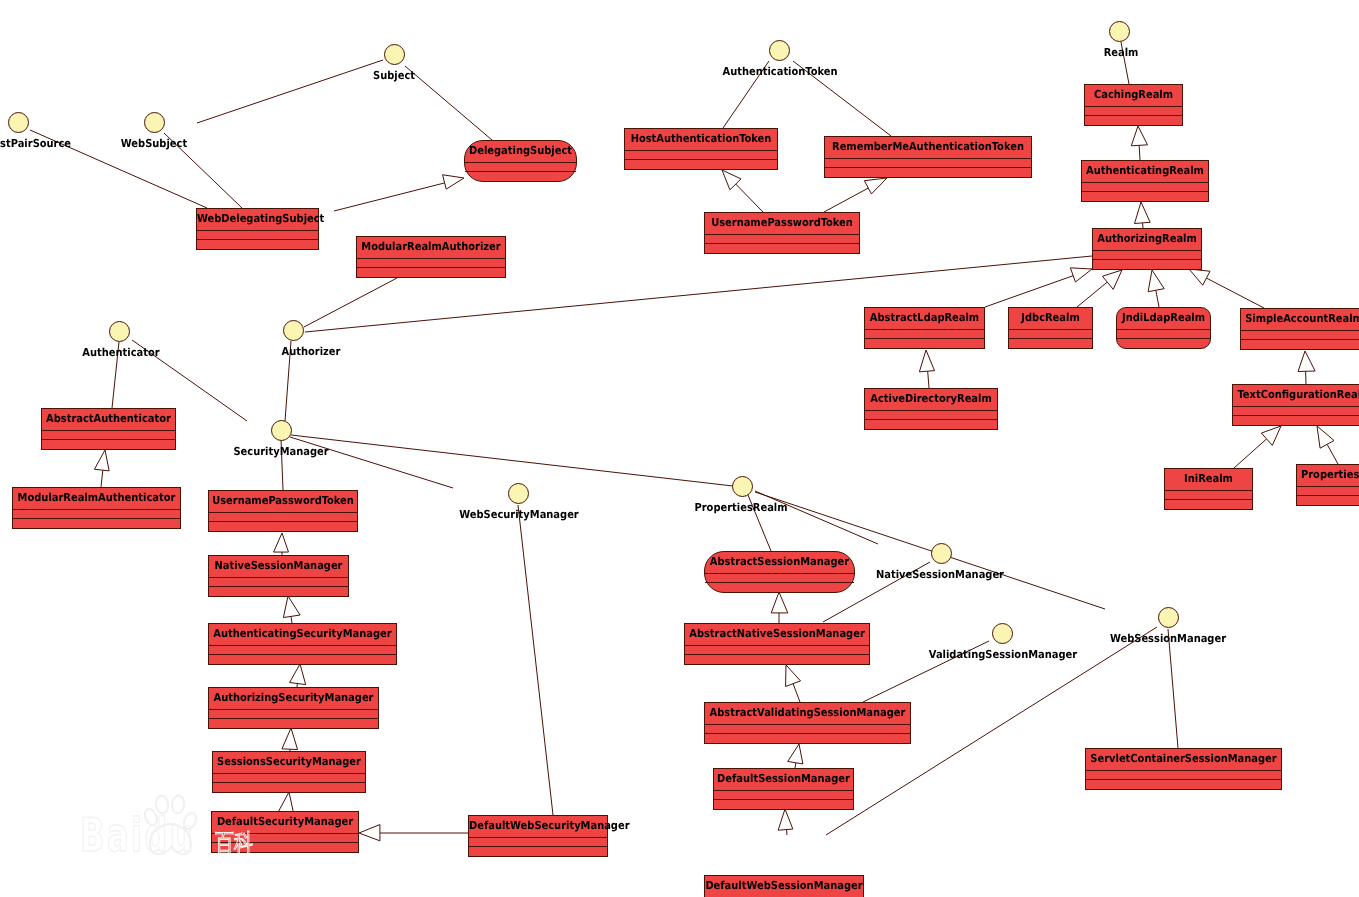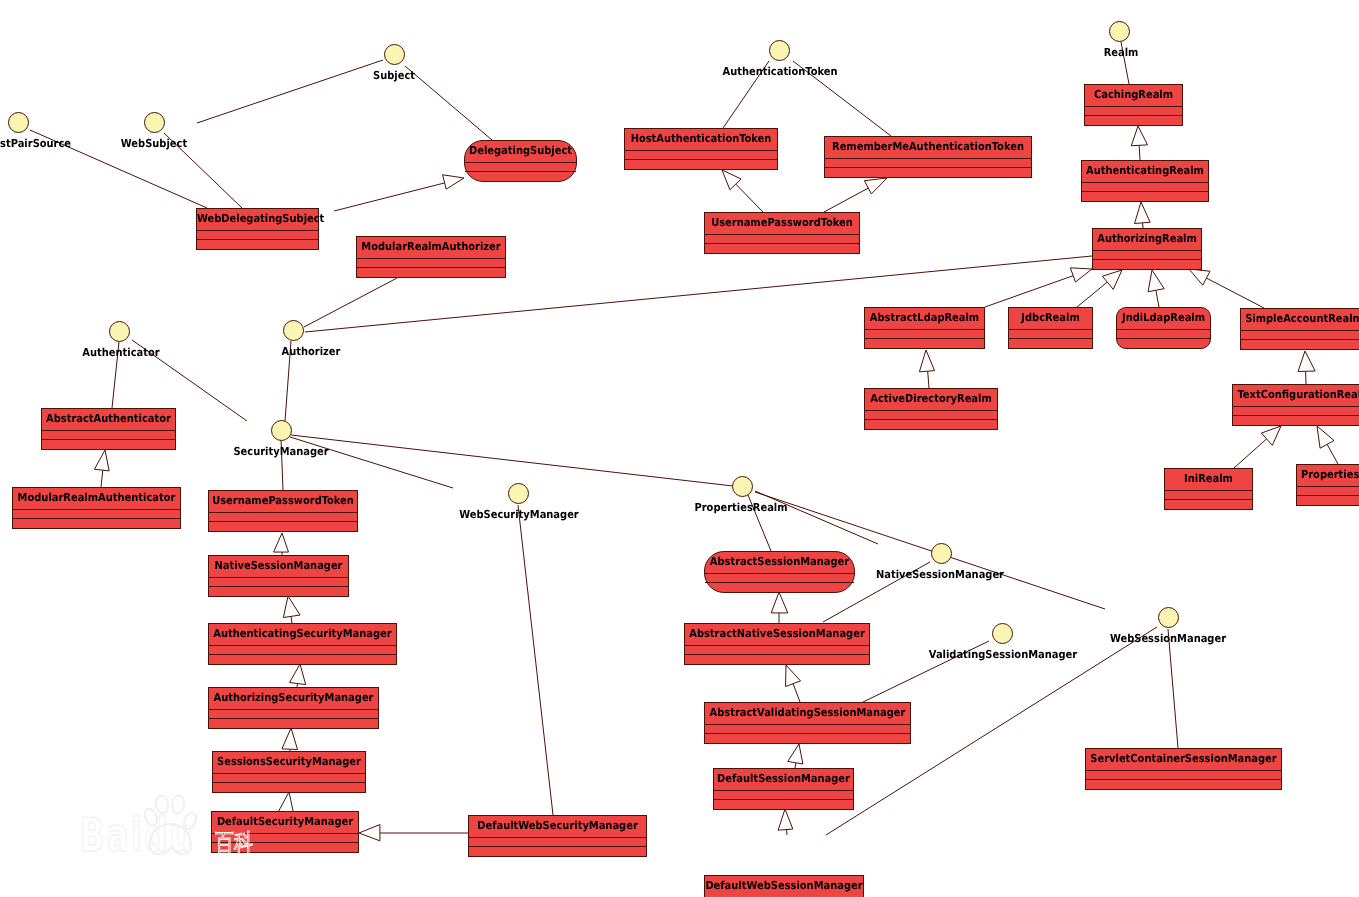--- a/index.html
+++ b/index.html
@@ -313,21 +313,21 @@
       <div class="umlbox" style="left: 212px; top: 751px; width: 154px;">
         <div class="title">SessionsSecurityManager</div>
         <div class="c1"></div>
         <div class="c2"></div>
       </div>
       <div class="umlbox" style="left: 211px; top: 811px; width: 148px;">
         <div class="title">DefaultSecurityManager</div>
         <div class="c1"></div>
         <div class="c2"></div>
       </div>
-      <div class="umlbox" style="left: 468px; top: 815px; width: 179px;">
+      <div class="umlbox" style="left: 468px; top: 815px; width: 140px;">
         <div class="title">DefaultWebSecurityManager</div>
         <div class="c1"></div>
         <div class="c2"></div>
       </div>
       <div class="umlbox" style="left: 704px; top: 551px; width: 151px; border-radius: 20px;">
         <div class="title">AbstractSessionManager</div>
         <div class="c1"></div>
         <div class="c2"></div>
       </div>
       <div class="umlbox" style="left: 684px; top: 623px; width: 186px;">

